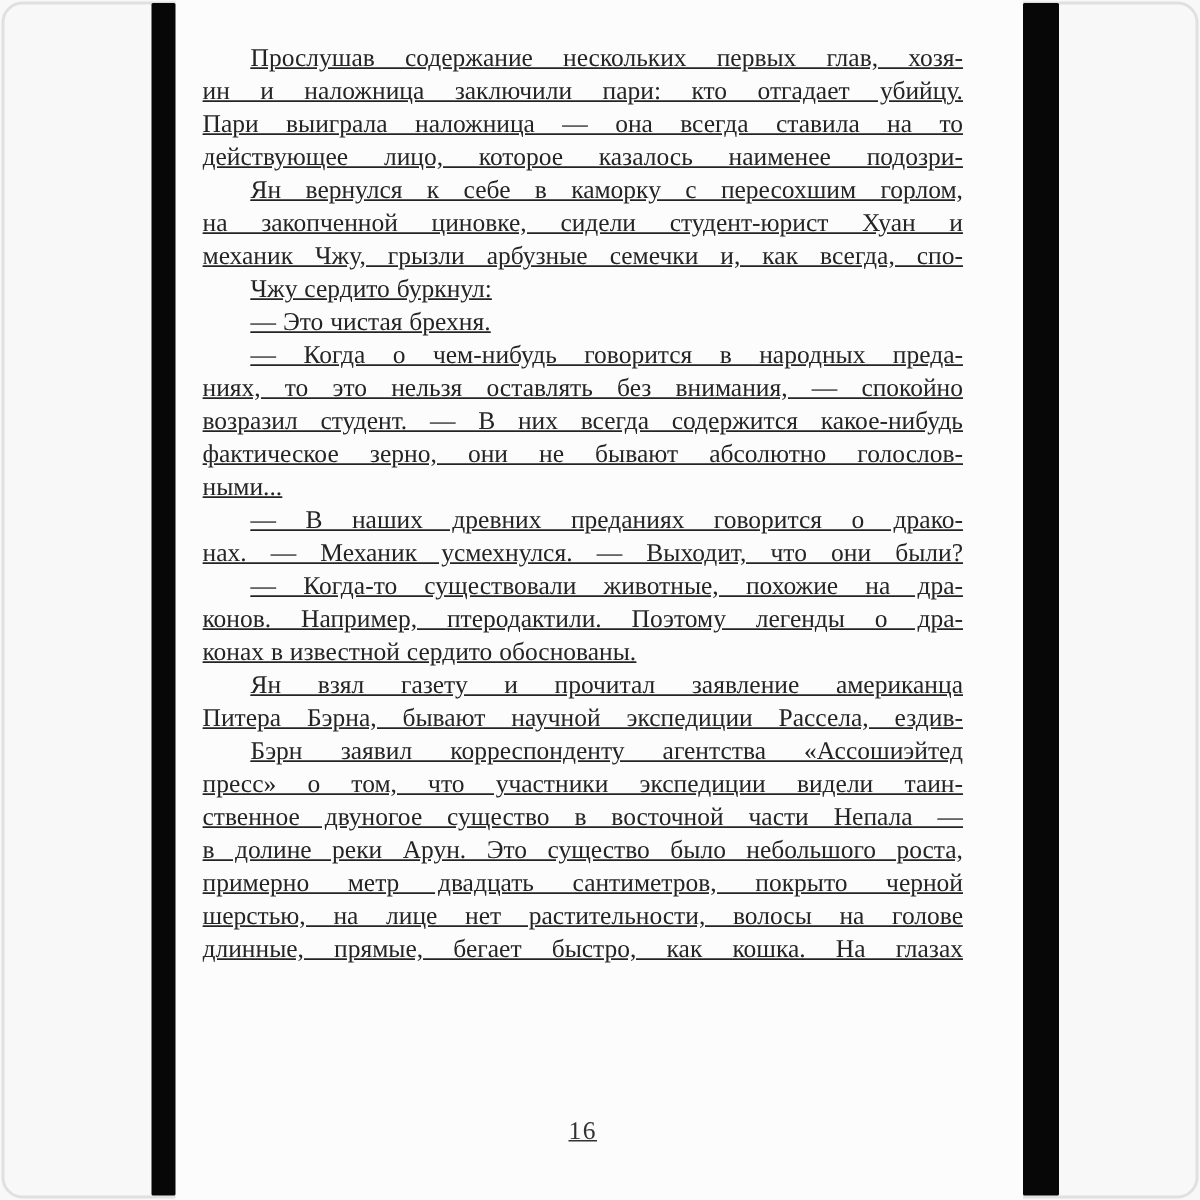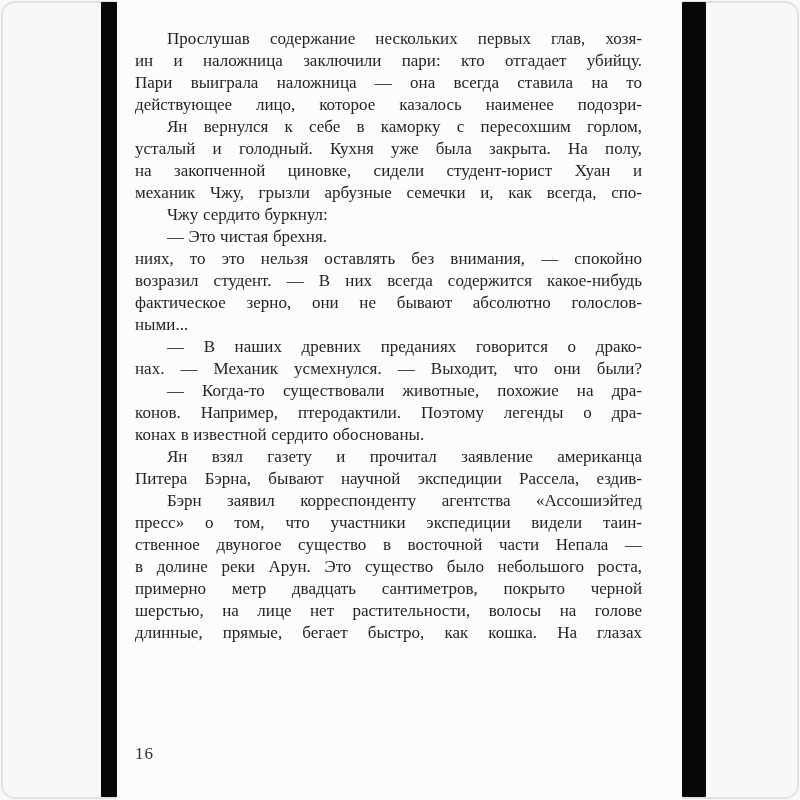--- a/index.html
+++ b/index.html
@@ -3,21 +3,21 @@
 <meta charset="utf-8">
 <style>
   :root {
     --paper: #fcfcfc;
     --margin: #f8f8f8;
     --gutter: #070707;
     --ink: #242424;
     --frame: #e0e0e0;
     --pagenum: #333333;
   }
-  * { margin: 0; padding: 0; box-sizing: border-box; }
+  * { margin: 0; padding: 0; box-sizing: border-box; text-decoration: underline; }
   html, body {
     width: 800px; height: 800px;
     overflow: hidden;
     background: var(--margin);
     font-family: "Liberation Serif", "DejaVu Serif", serif;
   }
   .photo-frame {
     position: absolute;
     inset: 1px;
     border-radius: 14px;
@@ -53,46 +53,46 @@
     text-align-last: justify;
     white-space: normal;
     word-spacing: 0.02em;
   }
   .line.end { text-align-last: left; }
   .line.indent { padding-left: 32px; }
   .page-number {
     position: absolute;
     left: 135px; top: 744px;
     width: 507px;
-    text-align: left;
+    text-align: center;
     font-size: 17px;
     letter-spacing: 1px;
     color: var(--pagenum);
   }
 </style>
 </head>
 <body>
 
 <main>
   <div class="photo-frame"></div>
   <div class="paper-sheet"></div>
   <div class="gutter left"></div>
   <div class="gutter right"></div>
 
   <section class="text-block" id="text-block">
       <div class="line indent">Прослушав содержание нескольких первых глав, хозя-</div>
       <div class="line">ин и наложница заключили пари: кто отгадает убийцу.</div>
       <div class="line">Пари выиграла наложница — она всегда ставила на то</div>
       <div class="line">действующее лицо, которое казалось наименее подозри-</div>
       <div class="line indent">Ян вернулся к себе в каморку с пересохшим горлом,</div>
-      <div class="line">усталый и голодный. Кухня уже была закрыта. На полу,</div>
       <div class="line">на закопченной циновке, сидели студент-юрист Хуан и</div>
       <div class="line">механик Чжу, грызли арбузные семечки и, как всегда, спо-</div>
       <div class="line indent end">Чжу сердито буркнул:</div>
       <div class="line indent end">— Это чистая брехня.</div>
+      <div class="line indent">— Когда о чем-нибудь говорится в народных преда-</div>
       <div class="line">ниях, то это нельзя оставлять без внимания, — спокойно</div>
       <div class="line">возразил студент. — В них всегда содержится какое-нибудь</div>
       <div class="line">фактическое зерно, они не бывают абсолютно голослов-</div>
       <div class="line end">ными...</div>
       <div class="line indent">— В наших древних преданиях говорится о драко-</div>
       <div class="line">нах. — Механик усмехнулся. — Выходит, что они были?</div>
       <div class="line indent">— Когда-то существовали животные, похожие на дра-</div>
       <div class="line">конов. Например, птеродактили. Поэтому легенды о дра-</div>
       <div class="line end">конах в известной сердито обоснованы.</div>
       <div class="line indent">Ян взял газету и прочитал заявление американца</div>

